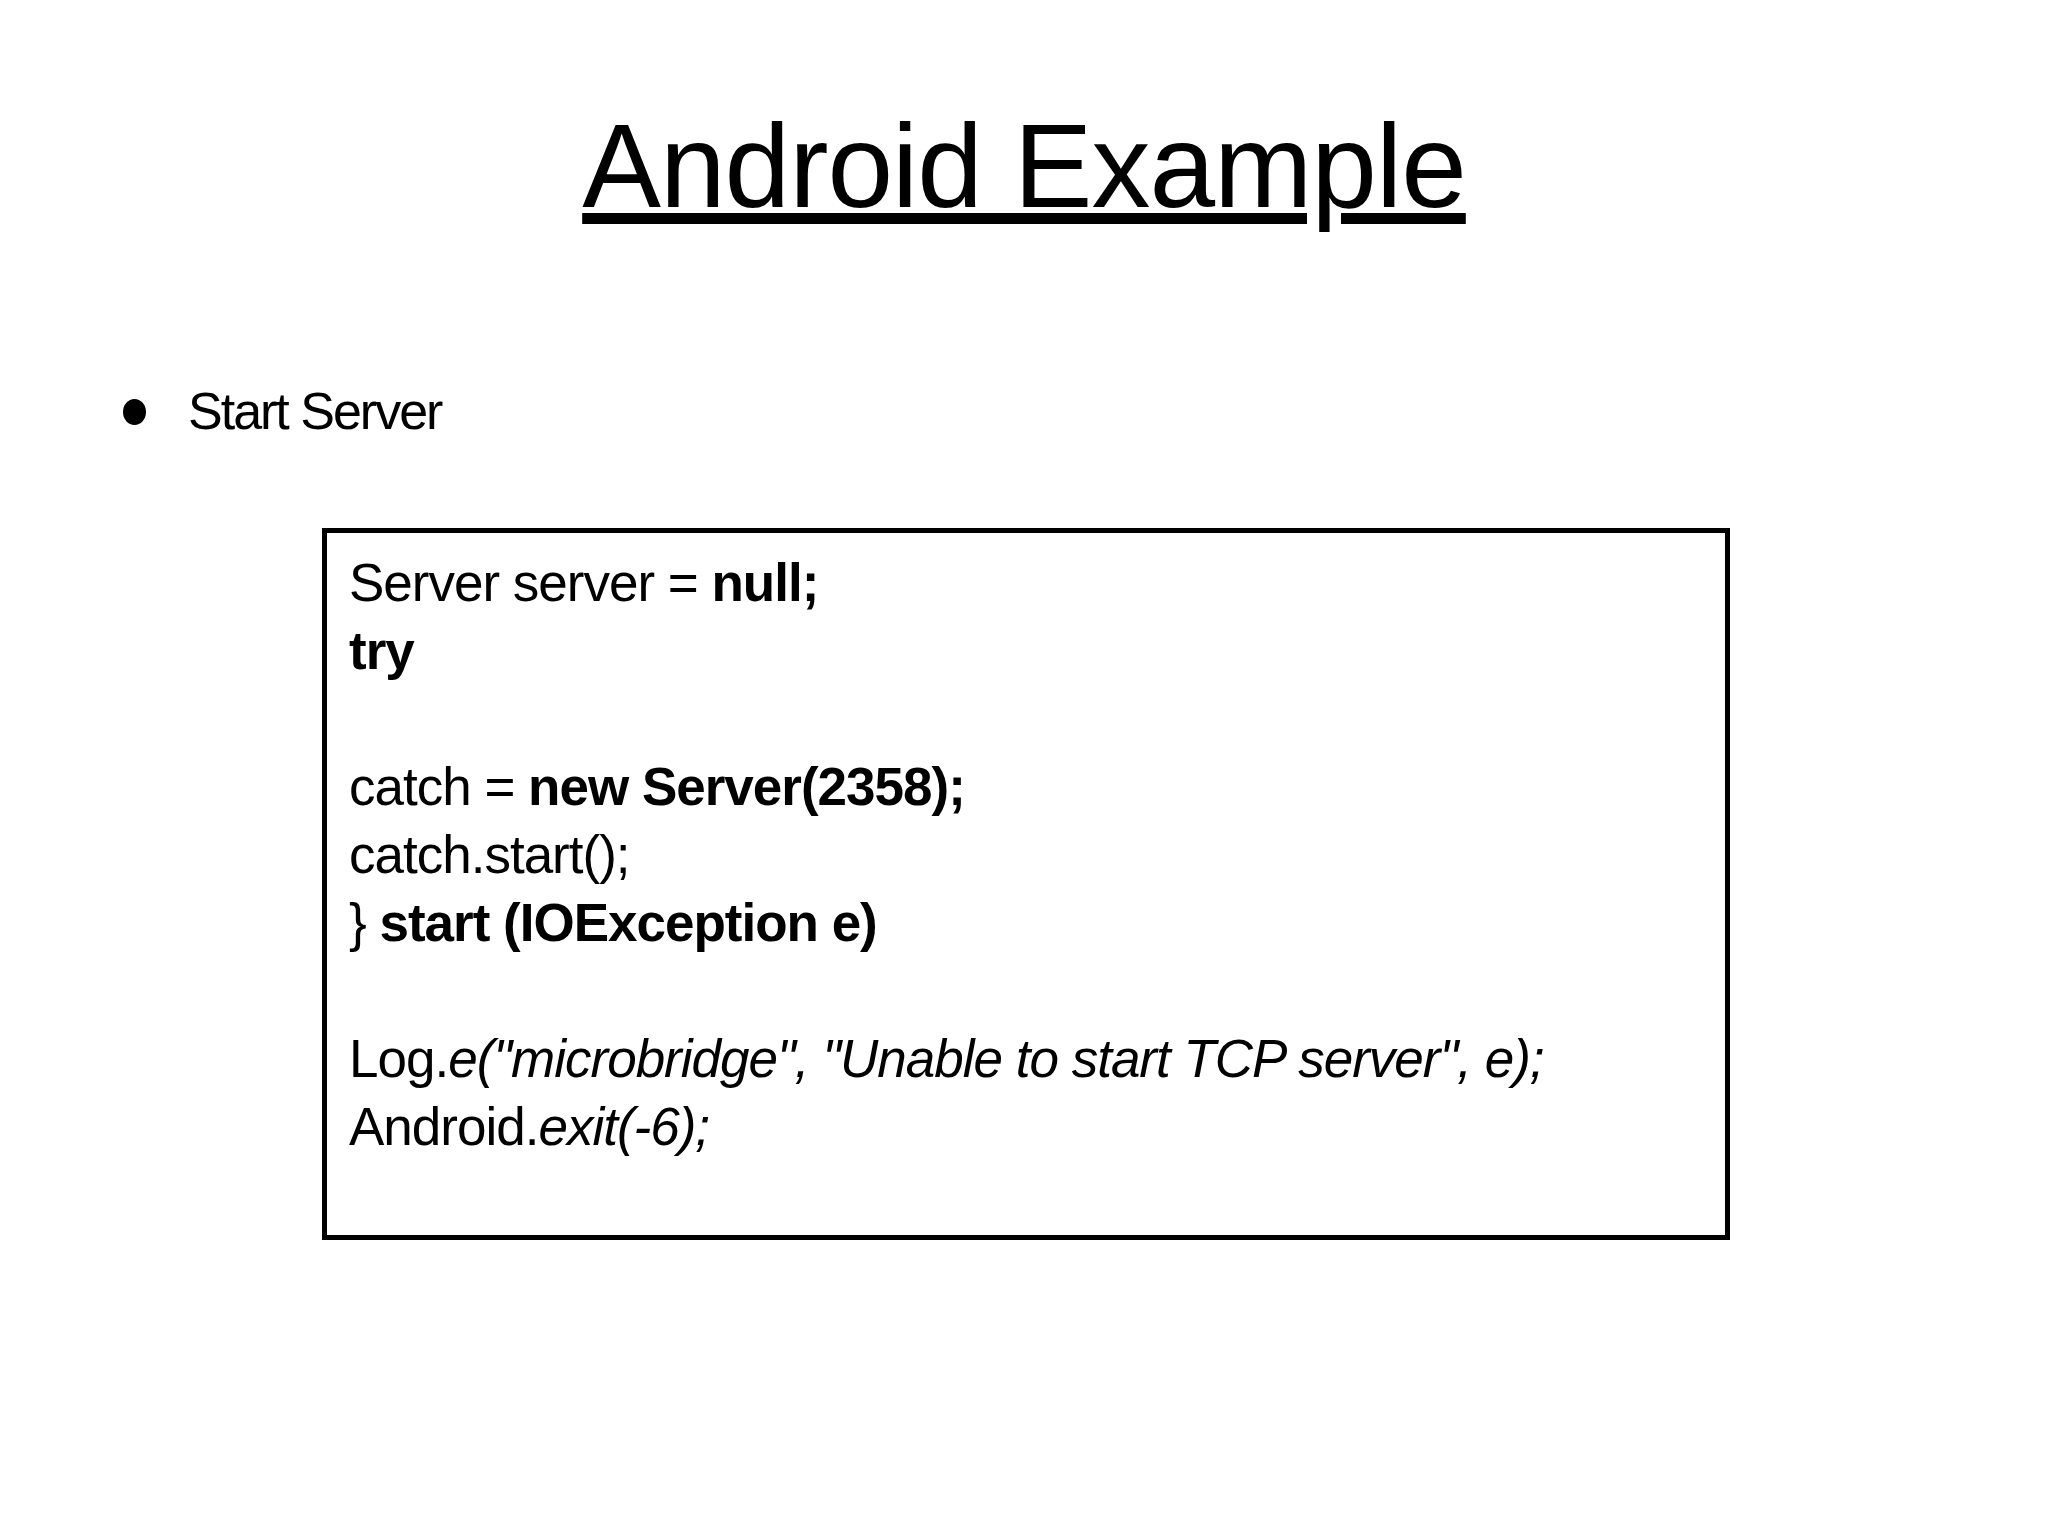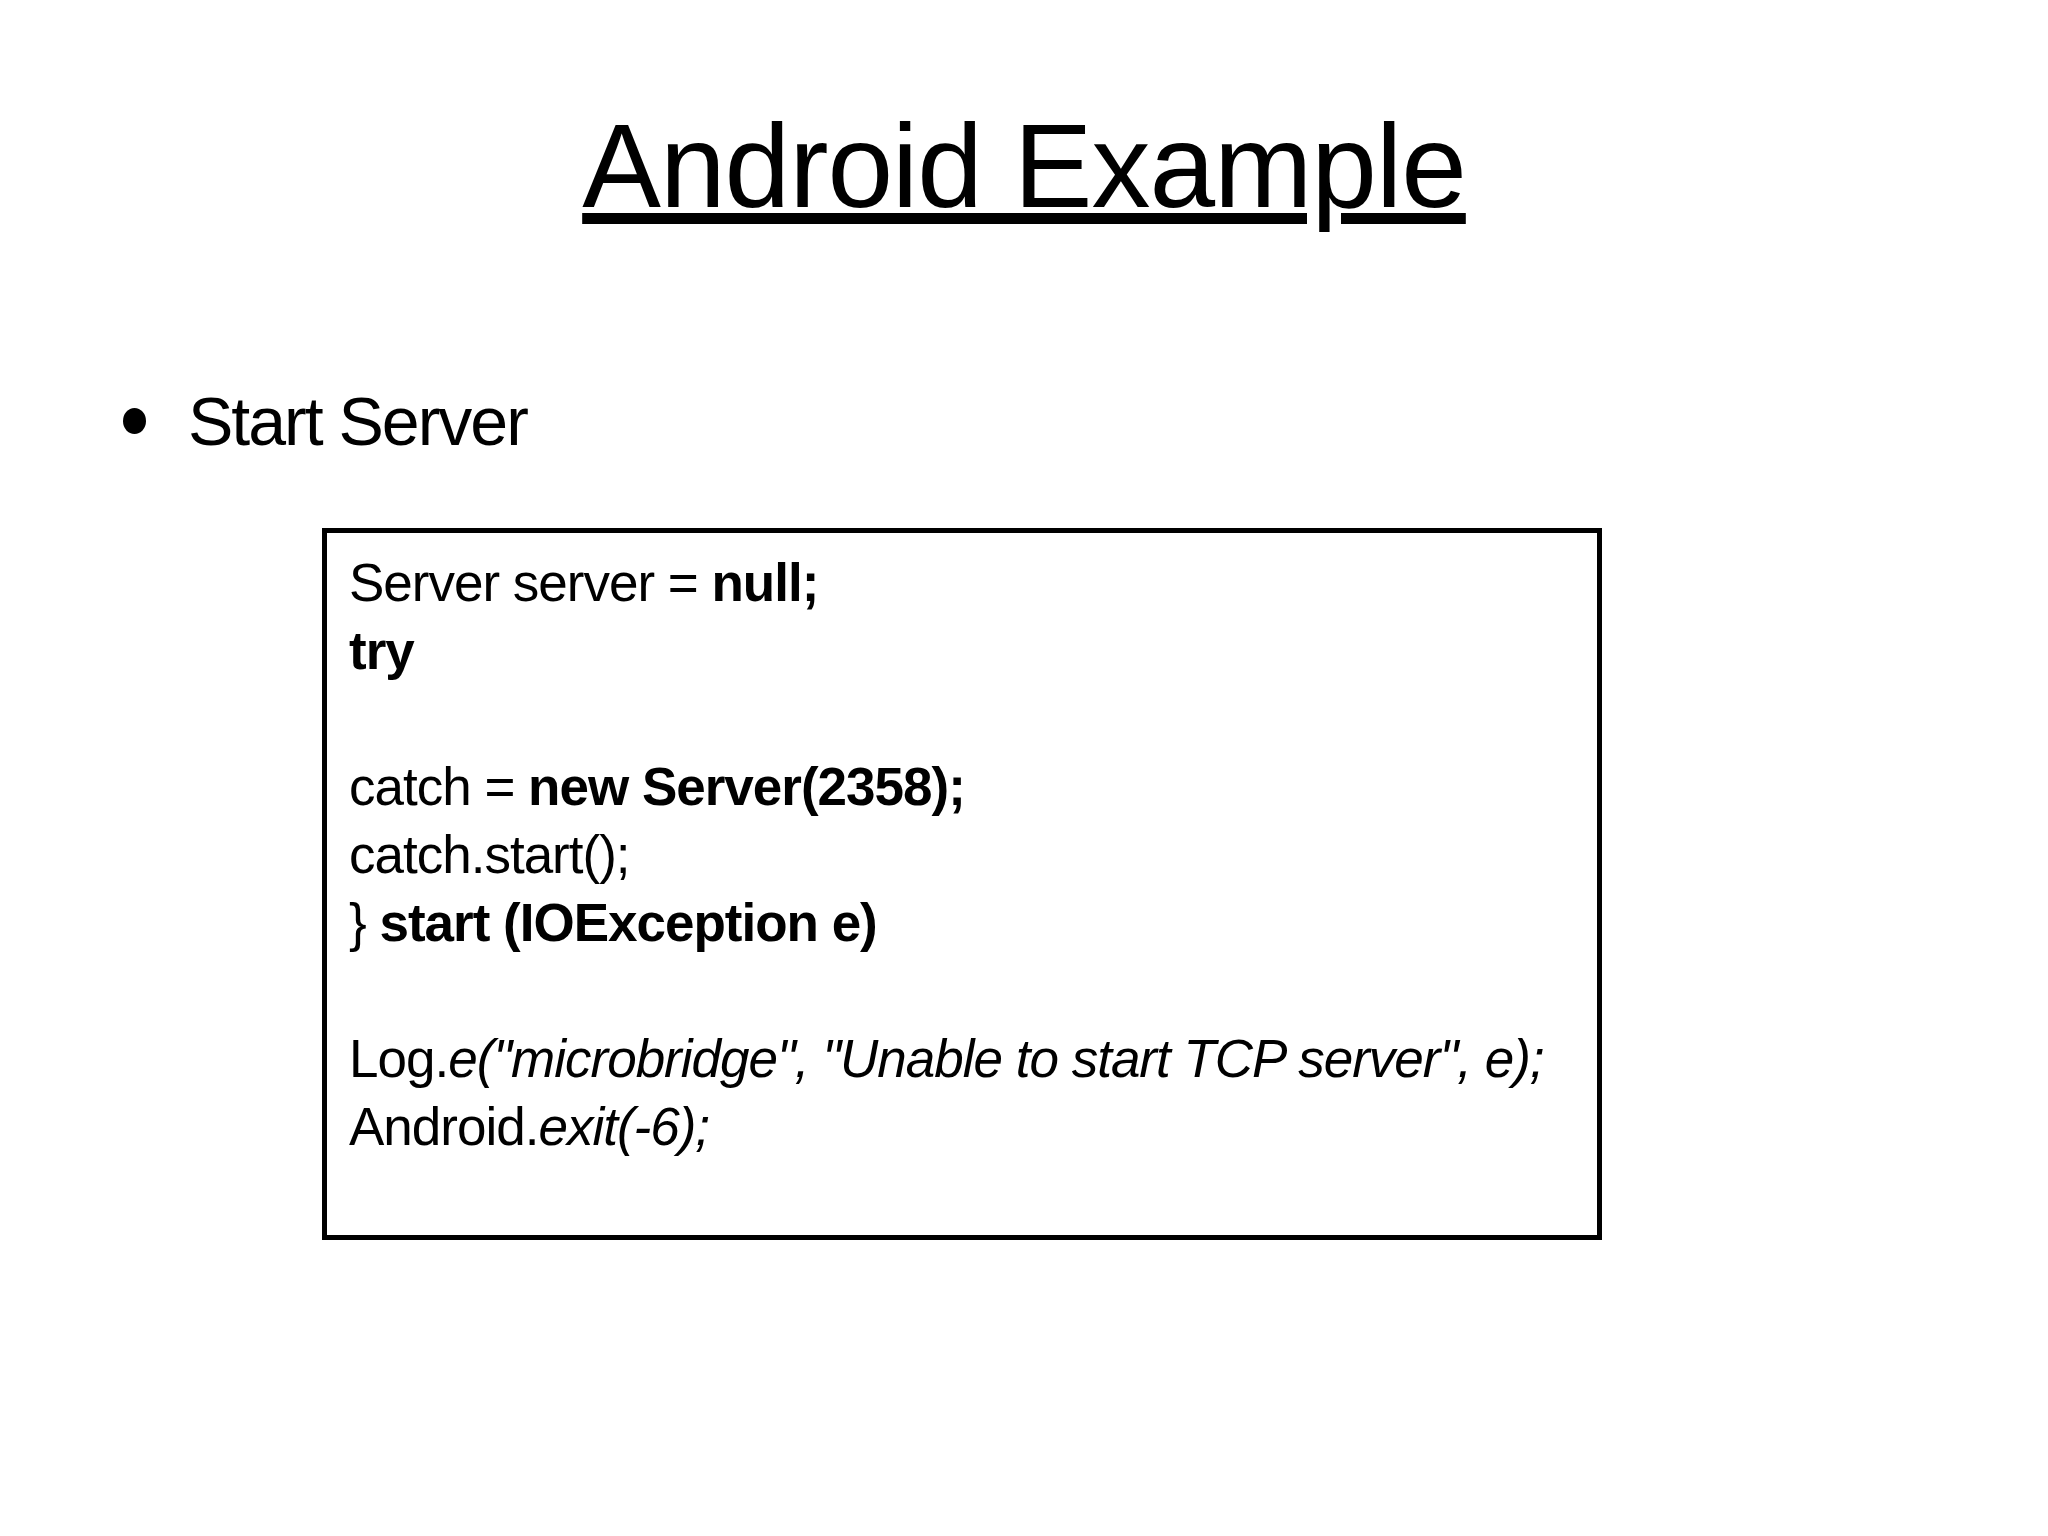--- a/index.html
+++ b/index.html
@@ -39,31 +39,31 @@
     gap: 42px;
   }
   .bullet-dot {
     width: 23px;
     height: 26px;
     border-radius: 50%;
     background: #000000;
     flex: 0 0 auto;
   }
   .bullet-text {
-    font-size: 68px;
+    font-size: 52px;
     letter-spacing: -2px;
     line-height: 1.15;
     color: #000000;
     white-space: pre;
   }
   .code-box {
     position: absolute;
     left: 322px;
     top: 528px;
-    width: 1280px;
+    width: 1408px;
     height: 712px;
     border: 5px solid #000000;
     background: #ffffff;
     padding: 16px 22px;
     overflow: hidden;
   }
   .code-line {
     font-size: 53px;
     line-height: 68px;
     letter-spacing: -1px;

